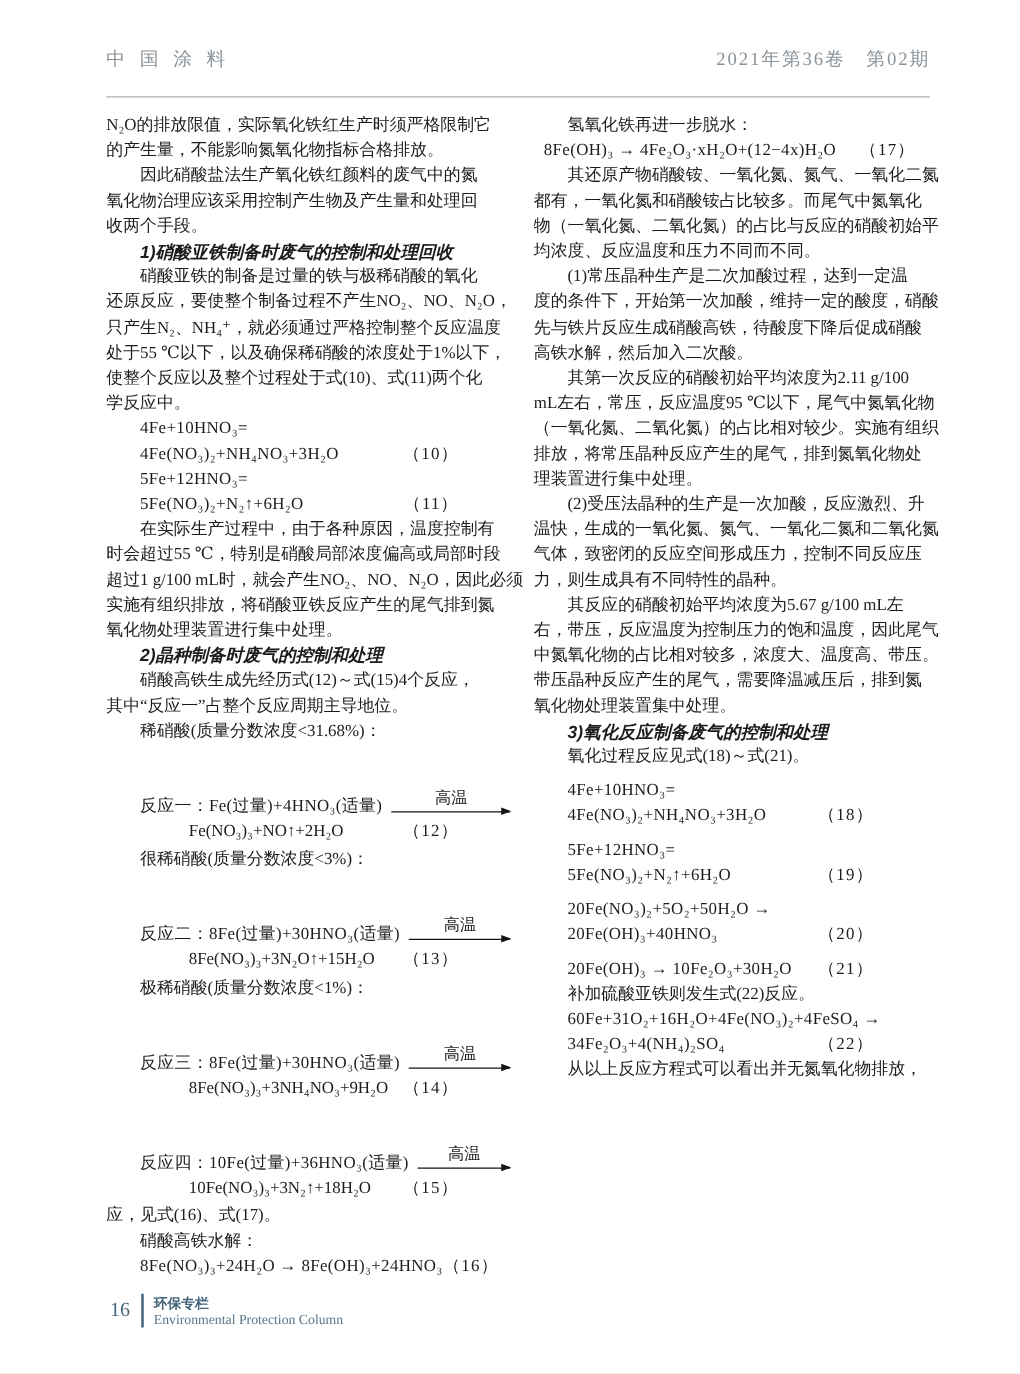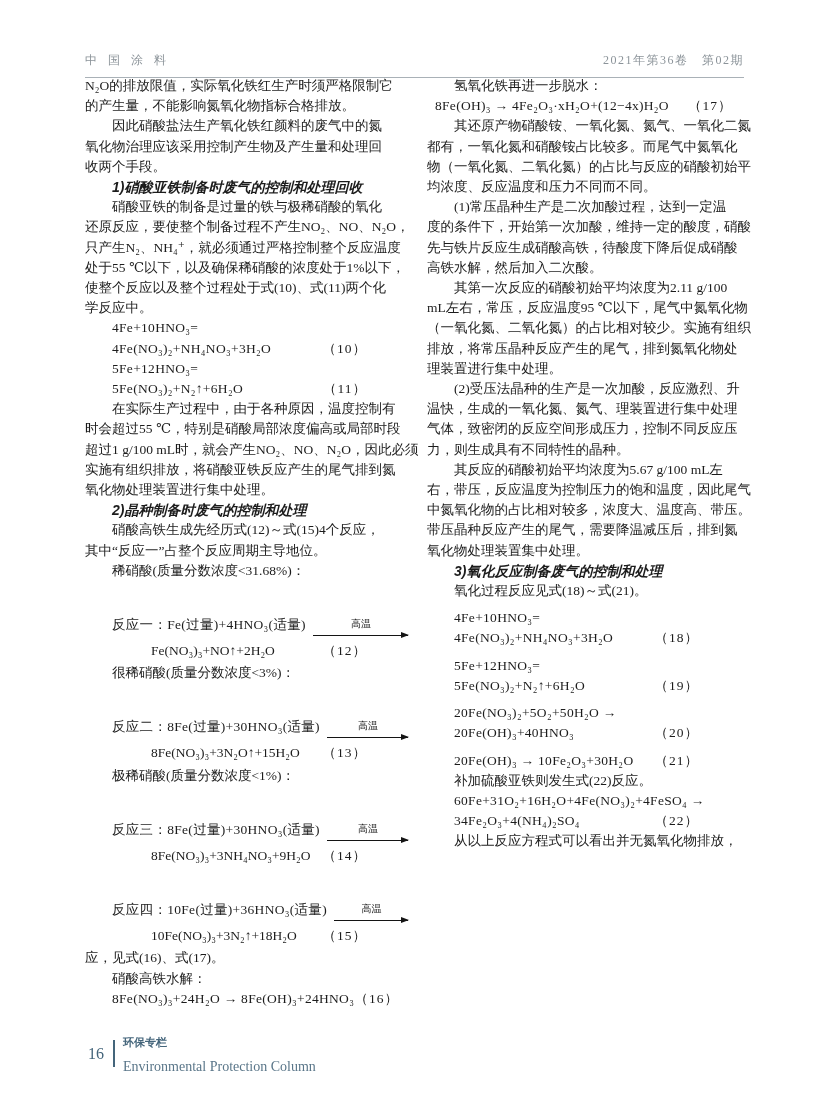--- a/index.html
+++ b/index.html
@@ -8,33 +8,33 @@
     width:816px;height:1099px;
     margin:0 auto;
     background:#ffffff;
     box-shadow:0 0 0 1px #d8d8d6;
     font-family:"Liberation Serif","DejaVu Serif",serif;
     color:#1c1c1c;
     overflow:hidden;
   }
   
   .header{
-    position:absolute;top:52px;left:85px;right:72px;
+    position:absolute;top:38px;left:85px;right:72px;
     display:flex;justify-content:space-between;align-items:flex-end;
-    font-size:12px;color:#8b9399;
+    font-size:15px;color:#8b9399;
   }
   .journal-name{letter-spacing:4px;}
   .issue-info{letter-spacing:1.5px;}
   .head-rule{
     position:absolute;top:77px;left:85px;right:72px;
     height:1px;background:#a9b1b7;
   }
   
   .main{
-    position:absolute;top:76px;left:85px;right:71px;
+    position:absolute;top:90px;left:85px;right:71px;
     display:flex;gap:14px;
     font-size:13.5px;line-height:20.2px;
   }
   .col{width:328px;flex:none;}
   .col.right{width:318px;}
   .line{white-space:nowrap;}
   .line.indent{text-indent:27px;}
   .heading{
     padding-left:27px;font-weight:700;
     font-family:"Liberation Sans","DejaVu Sans",sans-serif;
@@ -46,26 +46,26 @@
   .eq{display:flex;justify-content:space-between;align-items:baseline;
       padding-left:27px;line-height:20.2px;white-space:nowrap;}
   .eq .formula{letter-spacing:0.3px;}
   .eq .eqnum{letter-spacing:1px;margin-right:46px;flex:none;}
   .eq.gap{margin-top:7px;}
   .eq.num-close .eqnum{margin-right:14px;}
   .eq.tight{padding-left:8px;gap:19px;}
   .eq.tight .eqnum{margin-right:16px;}
   
   .rx{margin-top:5px;margin-bottom:2px;}
-  .rx-top{display:flex;align-items:flex-start;padding-left:27px;height:26px;margin-top:34px;}
+  .rx-top{display:flex;align-items:flex-end;padding-left:27px;height:26px;margin-top:34px;}
   .rx-label{white-space:nowrap;letter-spacing:0.3px;line-height:20.2px;flex:none;}
   .arrow-wrap{flex:1;position:relative;height:26px;margin-left:7px;margin-right:4px;min-width:58px;}
   .cond{
     position:absolute;left:50%;transform:translateX(-50%);
-    bottom:11px;font-size:10px;line-height:12px;white-space:nowrap;
+    bottom:11px;font-size:13px;line-height:12px;white-space:nowrap;
   }
   .arrow-line{position:absolute;left:0;right:1px;bottom:5px;height:1.2px;background:#141414;}
   .arrow-line::after{
     content:"";position:absolute;right:-1px;top:-3.2px;
     border-left:8px solid #141414;
     border-top:3.8px solid transparent;
     border-bottom:3.8px solid transparent;
   }
   .rx-bottom{display:flex;justify-content:space-between;align-items:baseline;
              padding-left:66px;line-height:20.2px;white-space:nowrap;}
@@ -75,21 +75,21 @@
     position:absolute;left:88px;top:1035px;
     display:flex;align-items:center;
     color:#44657b;
     justify-content:flex-end;
   }
   .page-number{font-size:16px;margin-right:9px;}
   .footer-divider{width:2px;height:27px;background:#44657b;margin-right:8px;}
   .footer-text{display:flex;flex-direction:column;justify-content:center;}
   .column-title{font-size:11px;font-weight:700;line-height:15px;
                 font-family:"Liberation Sans","DejaVu Sans",sans-serif;}
-  .column-subtitle{font-size:14px;line-height:11px;color:#5a7689;margin-top:11px;}
+  .column-subtitle{font-size:11px;line-height:11px;color:#5a7689;}
 </style>
 </head>
 <body>
 
 <div class="page">
 
   <div class="header">
     <span class="journal-name">中 国 涂 料</span>
     <span class="issue-info">2021年第36卷　第02期</span>
   </div>
@@ -235,21 +235,21 @@
         </div>
         <div class="para">
           <div class="line indent">其第一次反应的硝酸初始平均浓度为2.11 g/100</div>
           <div class="line">mL左右，常压，反应温度95 ℃以下，尾气中氮氧化物</div>
           <div class="line">（一氧化氮、二氧化氮）的占比相对较少。实施有组织</div>
           <div class="line">排放，将常压晶种反应产生的尾气，排到氮氧化物处</div>
           <div class="line">理装置进行集中处理。</div>
         </div>
         <div class="para">
           <div class="line indent">(2)受压法晶种的生产是一次加酸，反应激烈、升</div>
-          <div class="line">温快，生成的一氧化氮、氮气、理装置进行集中处理</div>
+          <div class="line">温快，生成的一氧化氮、氮气、一氧化二氮和二氧化氮</div>
           <div class="line">气体，致密闭的反应空间形成压力，控制不同反应压</div>
           <div class="line">力，则生成具有不同特性的晶种。</div>
         </div>
         <div class="para">
           <div class="line indent">其反应的硝酸初始平均浓度为5.67 g/100 mL左</div>
           <div class="line">右，带压，反应温度为控制压力的饱和温度，因此尾气</div>
           <div class="line">中氮氧化物的占比相对较多，浓度大、温度高、带压。</div>
           <div class="line">带压晶种反应产生的尾气，需要降温减压后，排到氮</div>
           <div class="line">氧化物处理装置集中处理。</div>
         </div>

